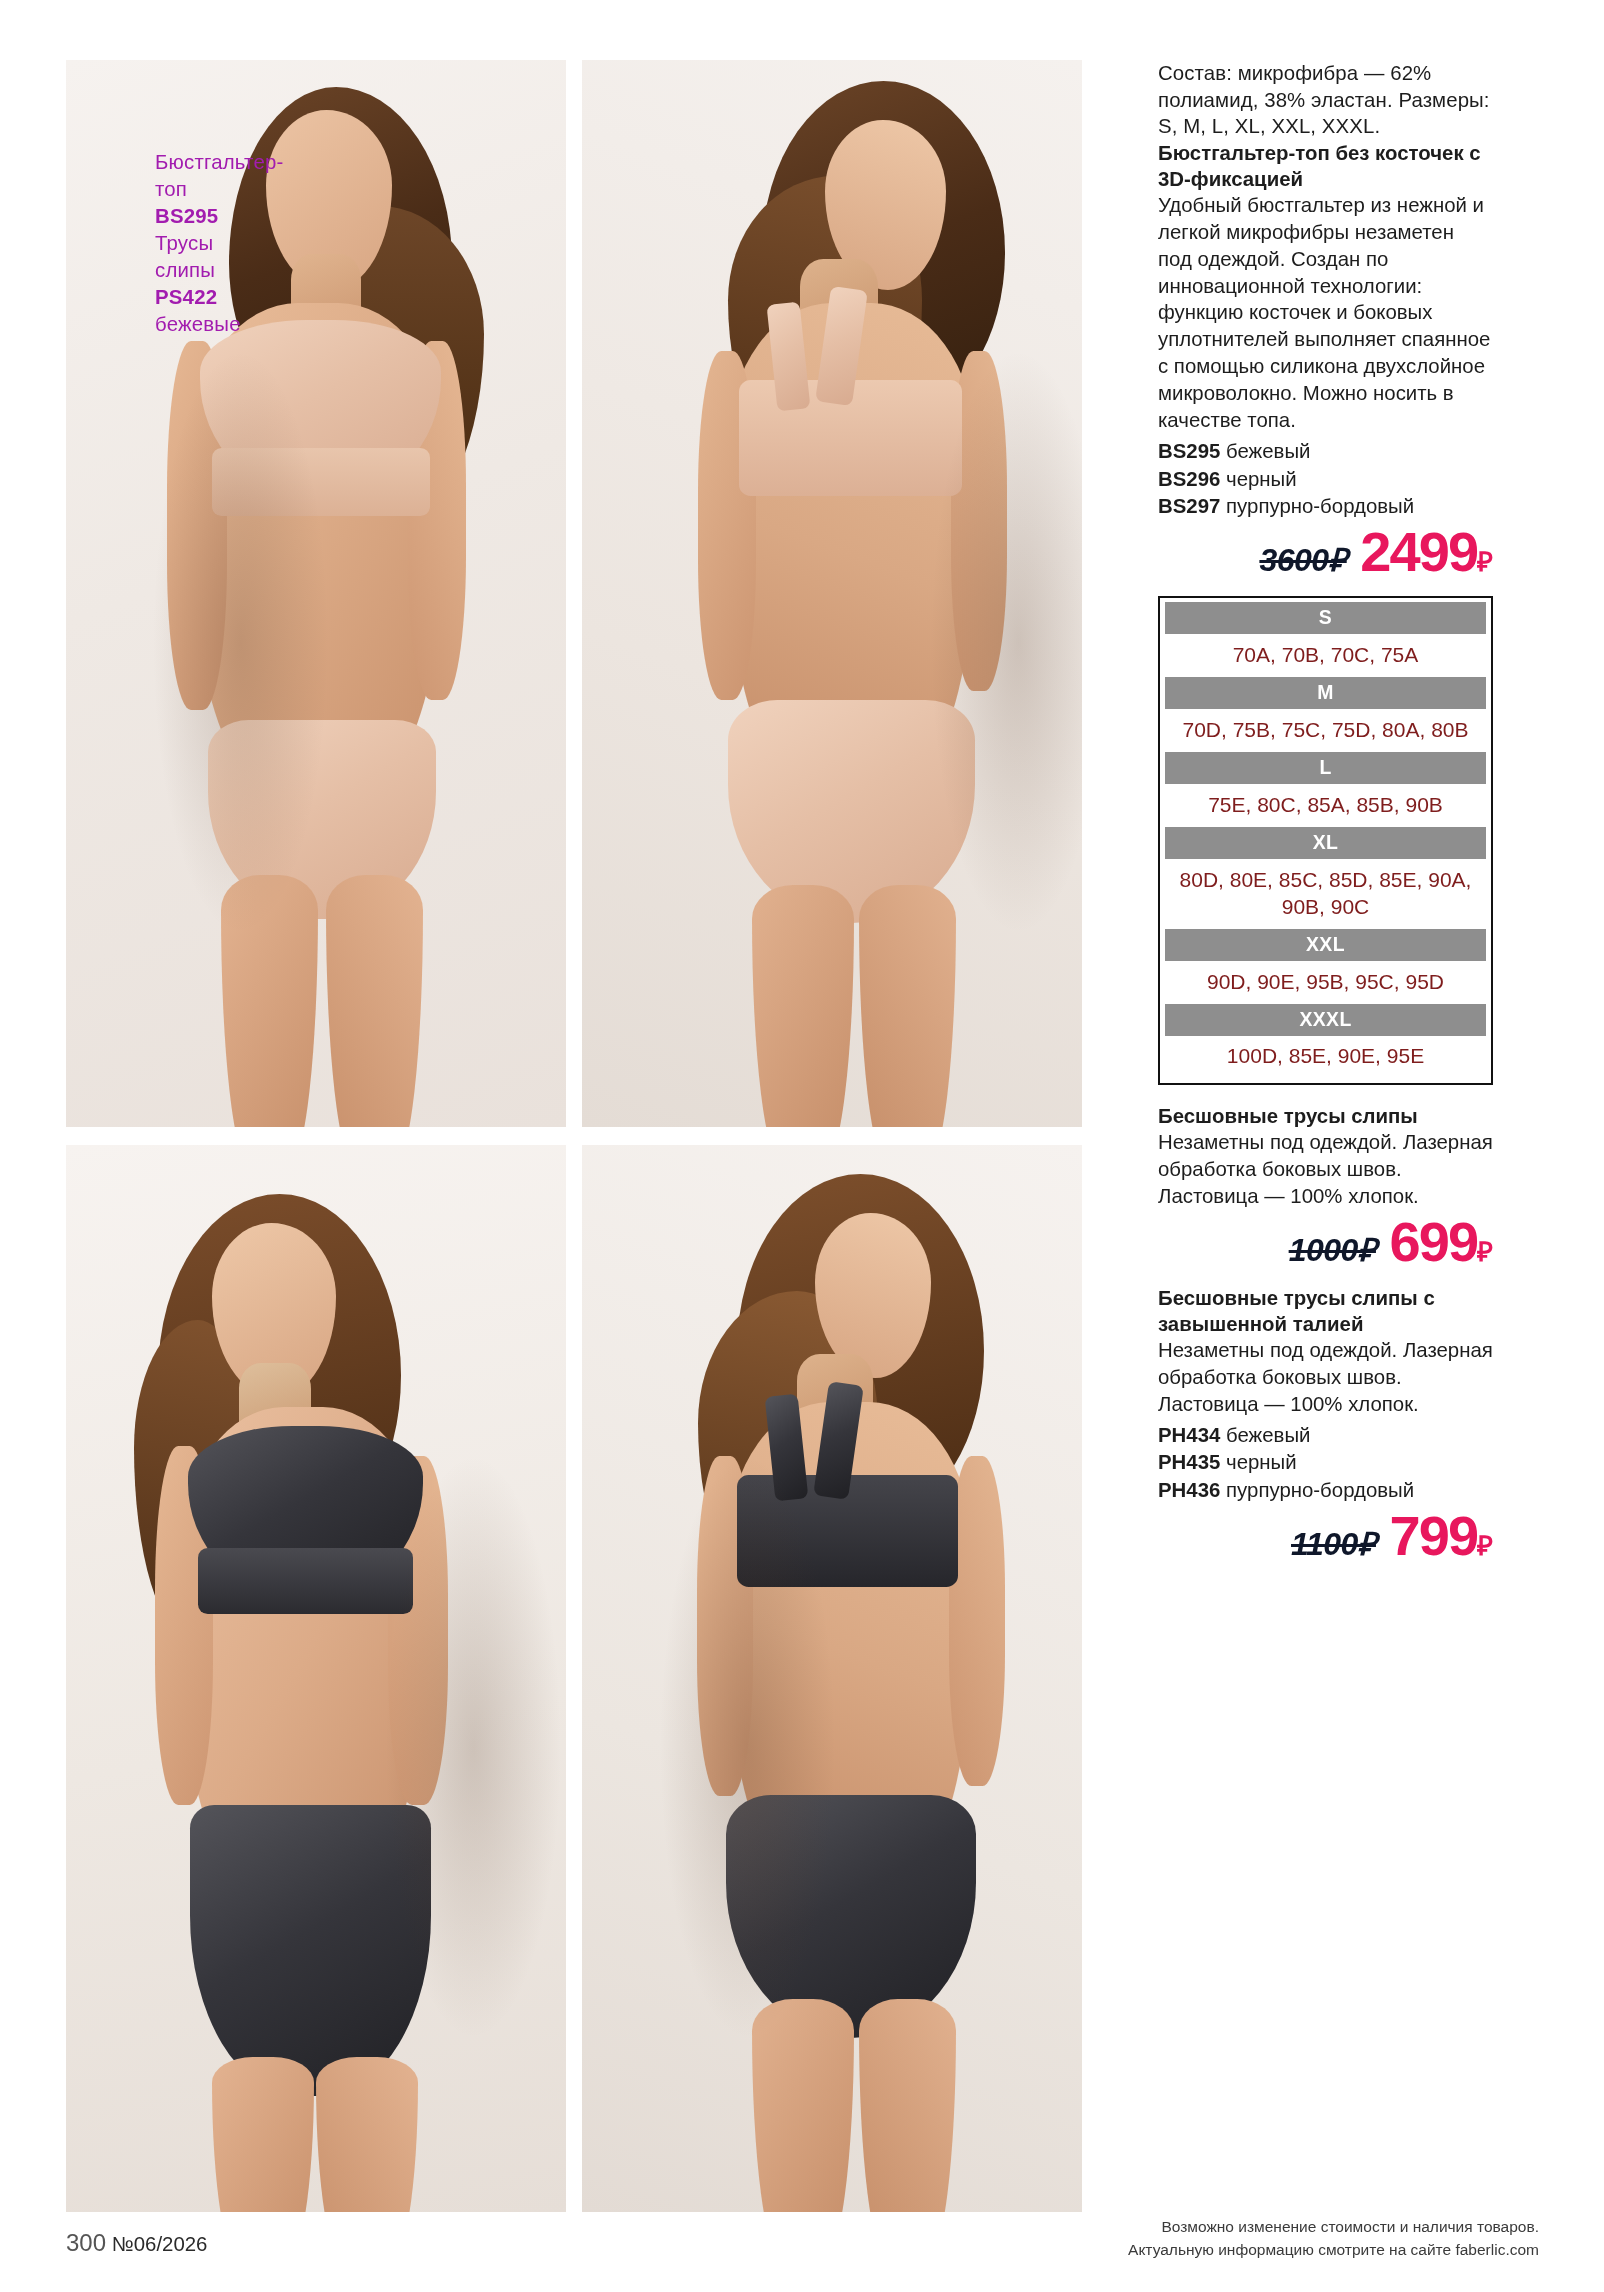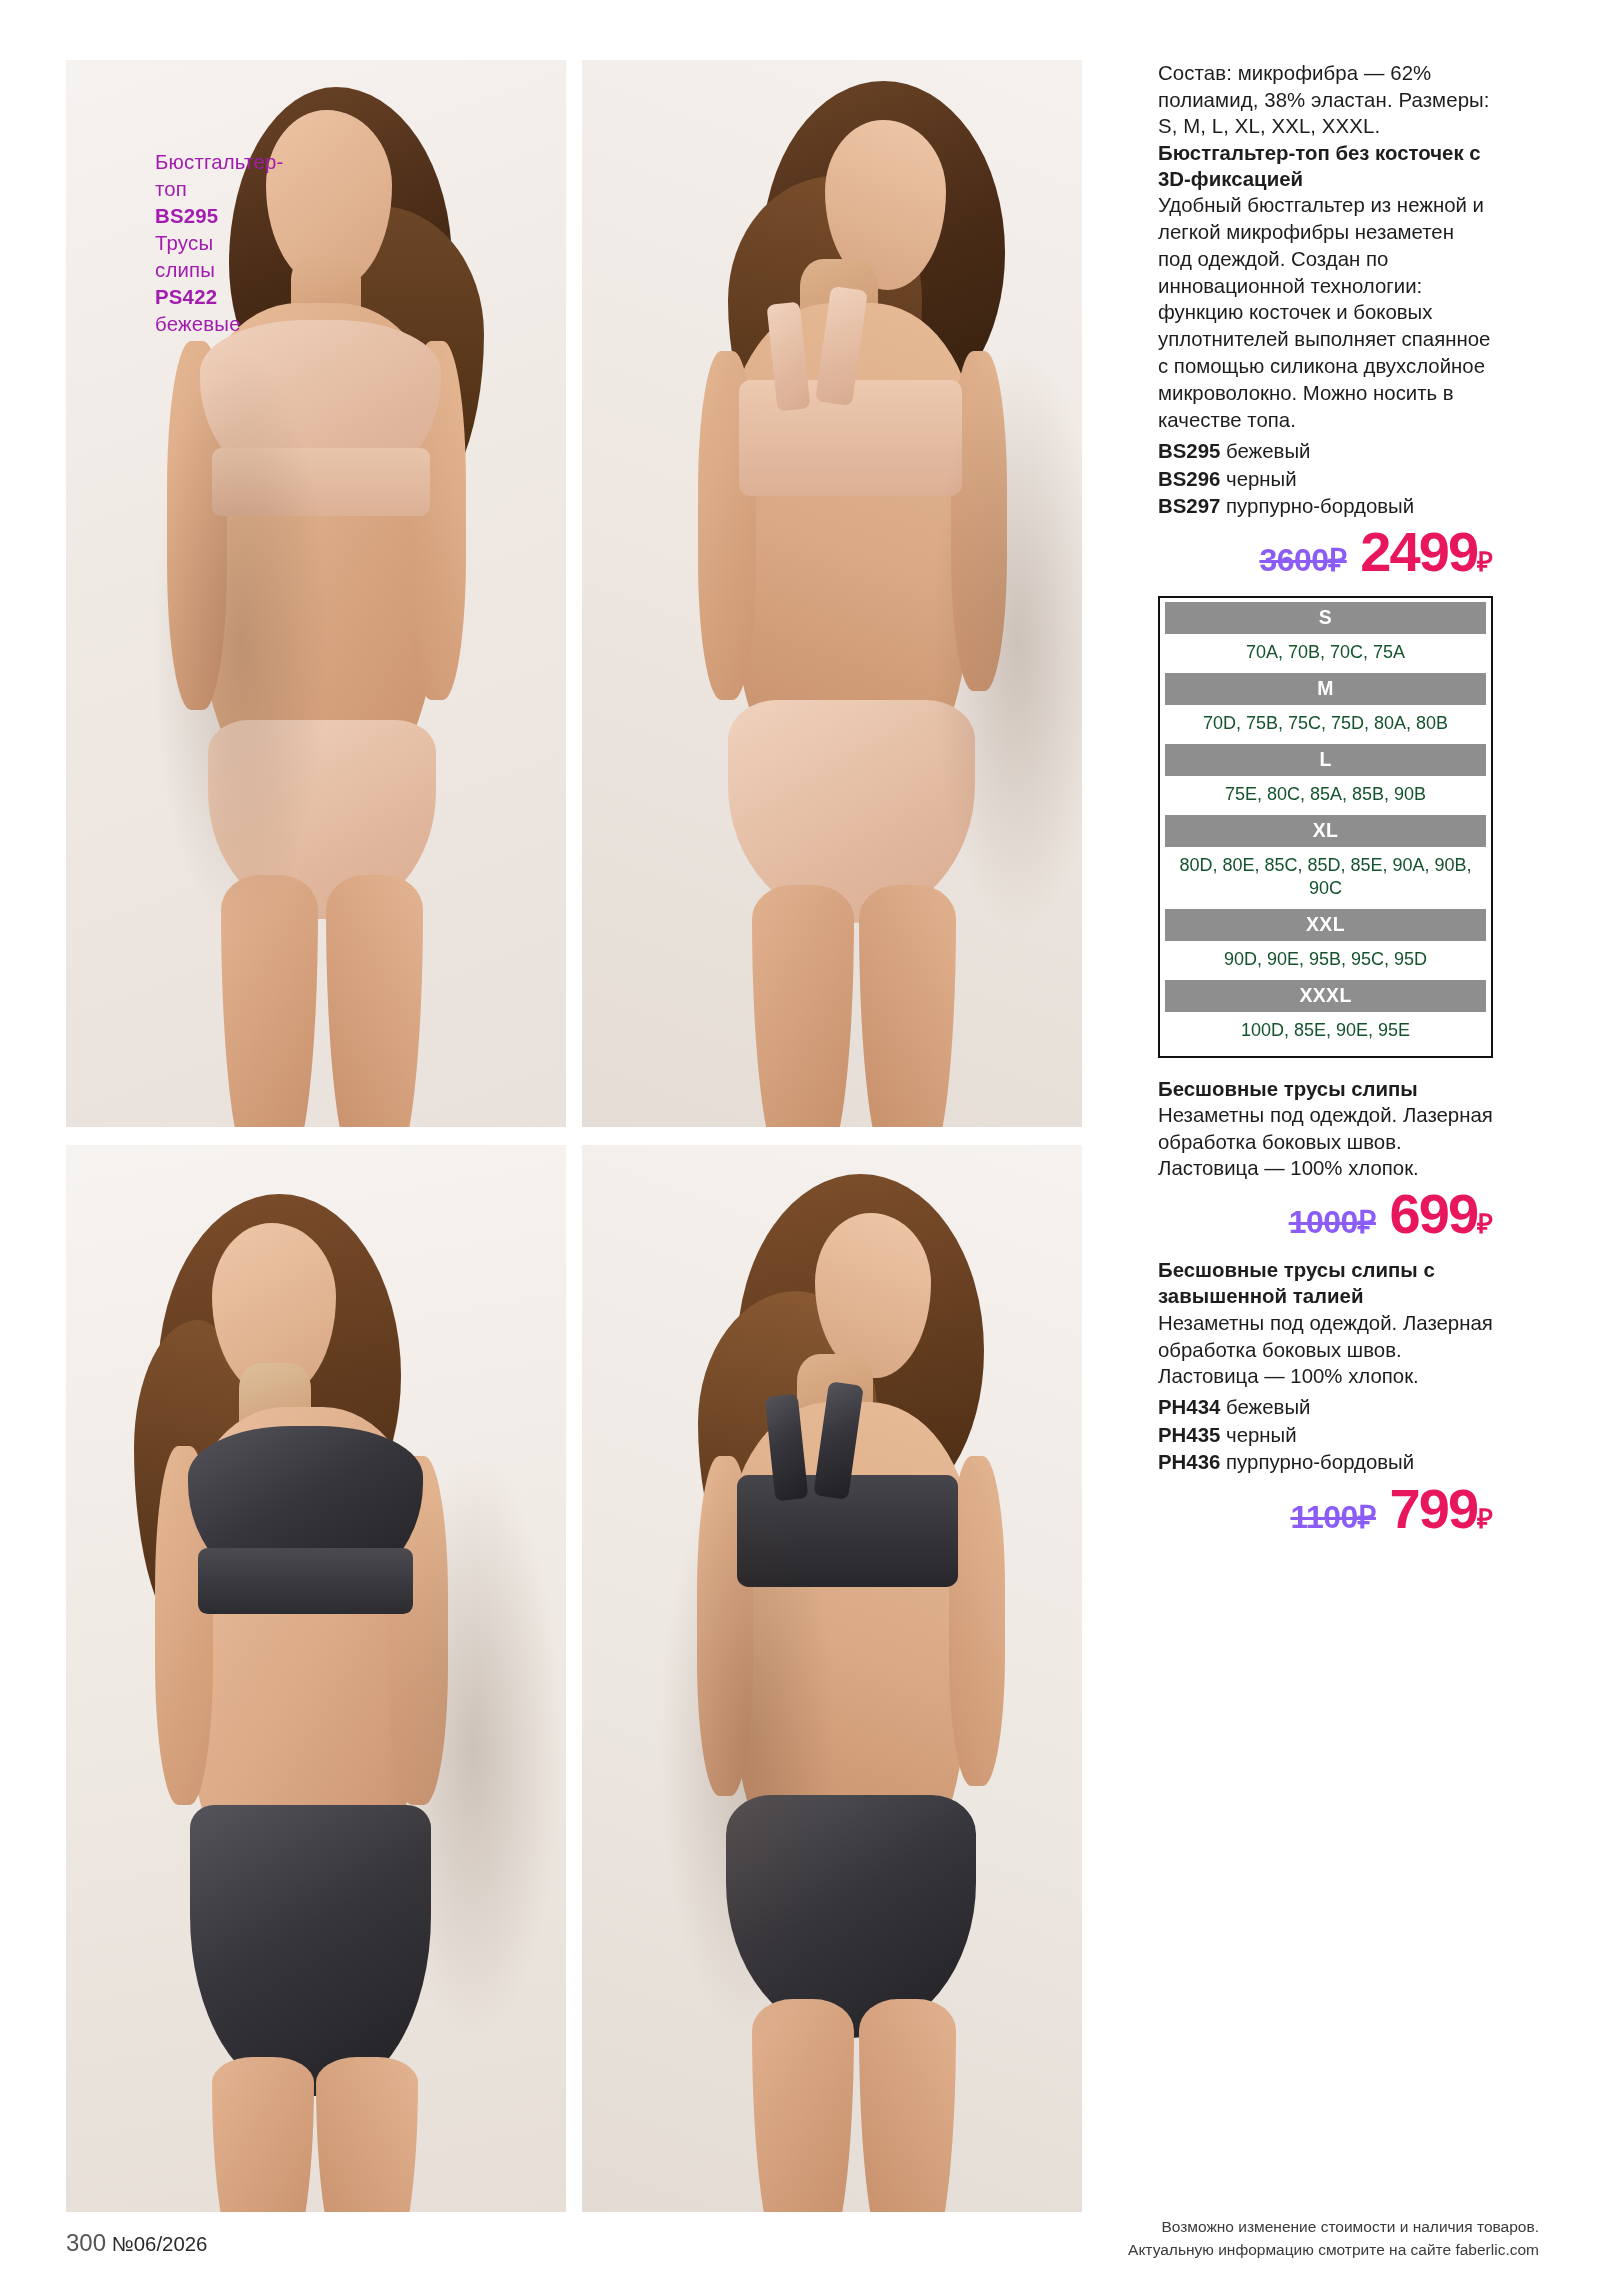--- a/index.html
+++ b/index.html
@@ -108,24 +108,25 @@
     display: flex;
     align-items: baseline;
     justify-content: flex-end;
     gap: 13.6px;
     margin-top: 5.8px;
     margin-bottom: 13.6px;
   }
   .price-old {
     font-size: 32px;
     font-weight: 700;
-    color: #8b5cf6;
+    color: #0f172a;
     text-decoration: line-through;
     text-decoration-thickness: 2.9px;
     letter-spacing: -0.5px;
+    font-style: italic;
   }
   .price-new {
     font-size: 56px;
     font-weight: 700;
     color: #e8175d;
     letter-spacing: -1.9px;
     line-height: .92;
   }
   .price-new .cur {
     font-size: 27px;
@@ -149,24 +150,24 @@
     background: #8e8e8e;
     color: #ffffff;
     font-weight: 700;
     text-align: center;
     font-size: 19.4px;
     padding: 2.9px 0 3.9px;
     letter-spacing: 0.4px;
   }
   .size-vals {
     text-align: center;
-    font-size: 18px;
+    font-size: 21px;
     padding: 6.8px 3.9px 8.7px;
     line-height: 1.3;
-    color: #14532d;
+    color: #7f1d1d;
   }
 
   
   .footer-left {
     position: absolute;
     left: 66px;
     bottom: 35px;
     font-size: 20.4px;
     color: #2a2a2a;
   }

